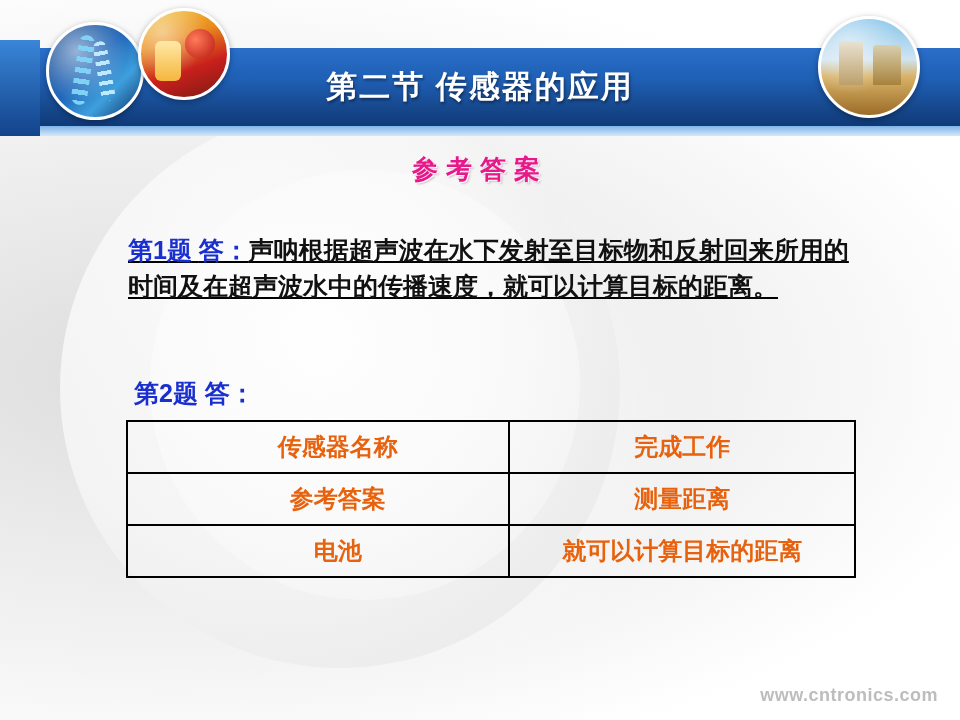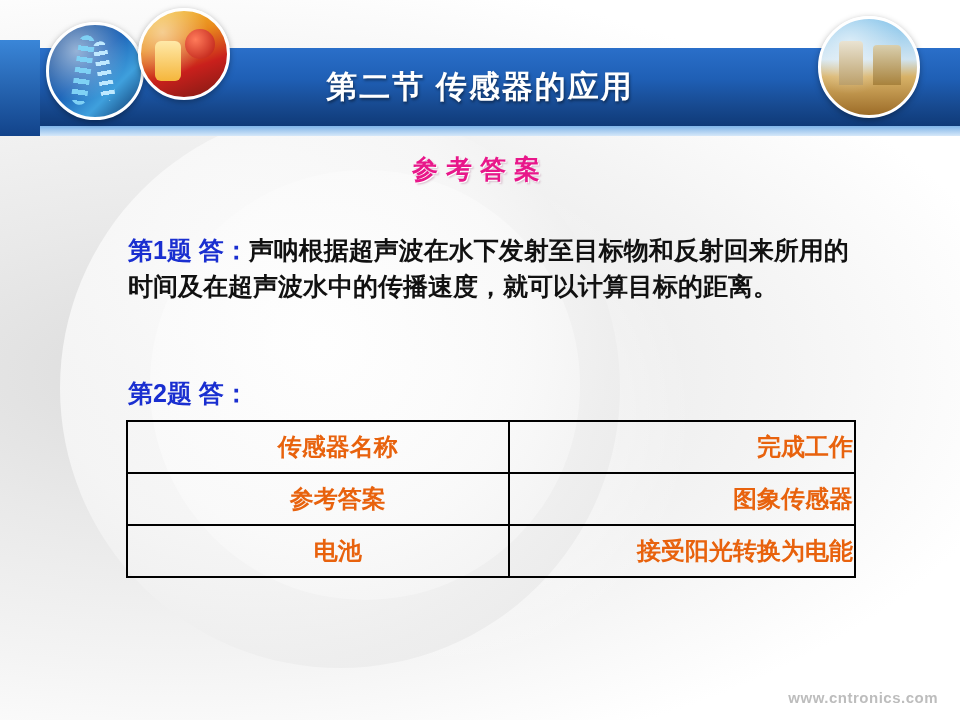--- a/index.html
+++ b/index.html
@@ -178,22 +178,22 @@
   }
 
   .q-block {
     position: absolute;
     left: 128px;
     width: 740px;
     font-size: 25px;
     line-height: 36px;
     font-weight: bold;
   }
-  .q1 { top: 232px; }
-  .q2 { top: 375px; }
+  .q1 { top: 232px; text-decoration: underline; }
+  .q2 { top: 375px; margin-left: 6px; }
 
   .q-label { color: #1a2fd0; }
   .q-ans-mark { color: #1a2fd0; }
   .q-text { color: #111111; }
 
   
   .answer-table {
     position: absolute;
     left: 126px;
     top: 420px;
@@ -206,28 +206,28 @@
     height: 48px;
     text-align: center;
     font-size: 24px;
     font-weight: bold;
     color: #e8620d;
   }
   .answer-table tr:first-child td {
     color: #e8620d;
   }
   .answer-table .col-left { width: 50%; padding-left: 40px; }
-  .answer-table .col-right { width: 50%; text-align: right; }
+  .answer-table .col-right { width: 50%; }
 
   
   .watermark {
     position: absolute;
     right: 22px;
     bottom: 14px;
-    font-size: 15px;
+    font-size: 18px;
     font-weight: bold;
     color: #bdbdbd;
     letter-spacing: 0.5px;
   }
 </style>
 </head>
 <body>
 
 <div class="slide">
 
@@ -255,24 +255,24 @@
   </div>
 
   <table class="answer-table">
     <tbody>
       <tr>
         <td class="col-left">传感器名称</td>
         <td class="col-right">完成工作</td>
       </tr>
       <tr>
         <td class="col-left">参考答案</td>
-        <td class="col-right">图象传感器</td>
+        <td class="col-right">测量距离</td>
       </tr>
       <tr>
         <td class="col-left">电池</td>
-        <td class="col-right">接受阳光转换为电能</td>
+        <td class="col-right">就可以计算目标的距离</td>
       </tr>
     </tbody>
   </table>
 
   <div class="watermark">www.cntronics.com</div>
 
 </div>
 
 </body></html>

